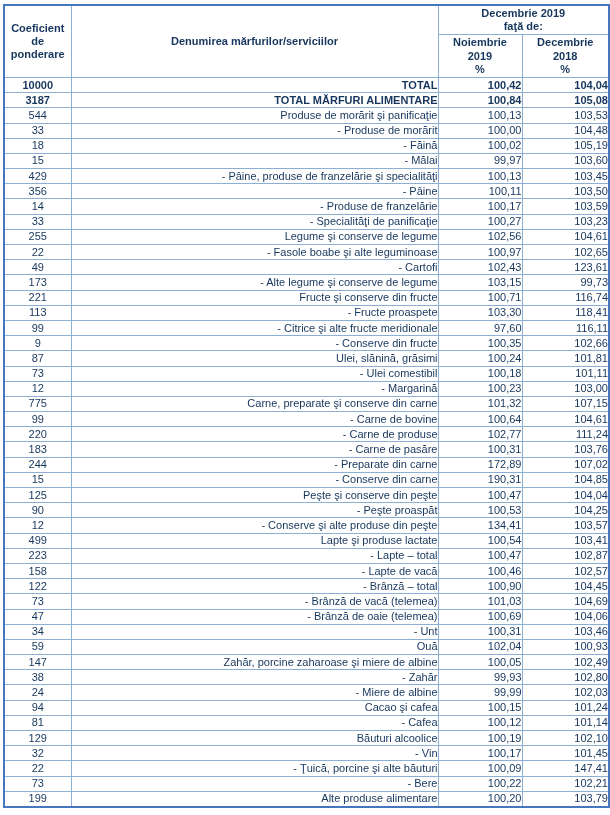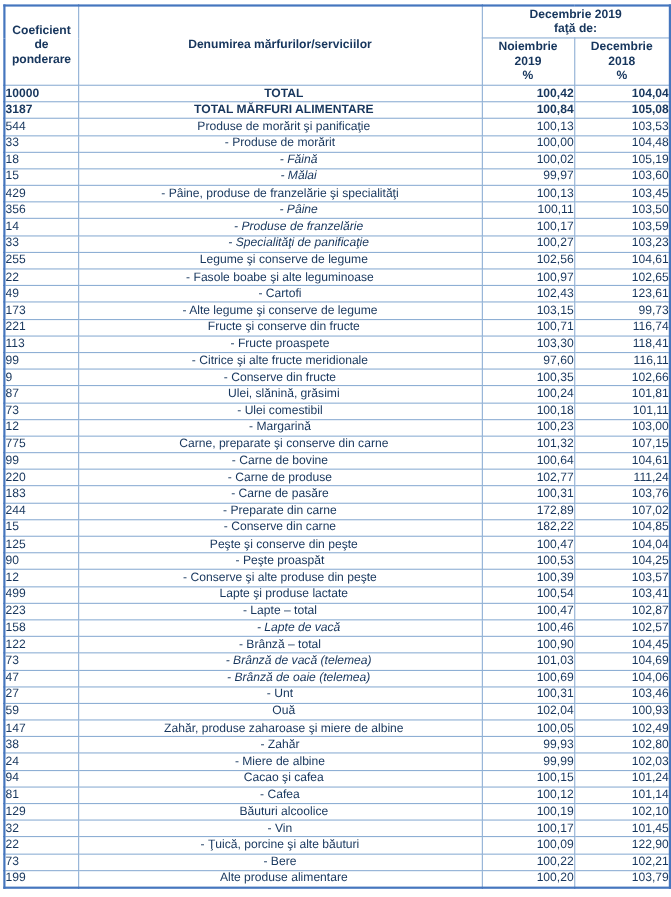--- a/index.html
+++ b/index.html
@@ -41,25 +41,25 @@
   .th-span { height: 24px; }
   .th-sub  { height: 37px; margin-left: 40px; }
   table.cpi td {
     font-size: 11px;
     height: 14.2px;
     line-height: 13px;
     padding: 0;
     vertical-align: middle;
     white-space: nowrap;
   }
-  td.coef { text-align: left; padding-right: 16px; }
-  td.name { text-align: center; }
+  td.coef { text-align: center; padding-right: 16px; }
+  td.name { text-align: right; }
   td.name.lvl0 { padding-left: 7px; }
   td.name.lvl1 { }
-  td.name.lvl2 { padding-left: 34px; font-style: italic; }
+  td.name.lvl2 { padding-left: 34px; }
   td.val  { text-align: right; padding-right: 13px; }
   tr.bold td { font-weight: bold; }
 </style>
 </head>
 <body>
 
 <div class="page">
   <table class="cpi">
     <colgroup>
       <col style="width:67px">
@@ -238,39 +238,39 @@
         </tr>
         <tr>
           <td class="coef">244</td>
           <td class="name lvl1">- Preparate din carne</td>
           <td class="val">172,89</td>
           <td class="val">107,02</td>
         </tr>
         <tr>
           <td class="coef">15</td>
           <td class="name lvl1">- Conserve din carne</td>
-          <td class="val">182,22</td>
+          <td class="val">190,31</td>
           <td class="val">104,85</td>
         </tr>
         <tr>
           <td class="coef">125</td>
           <td class="name lvl0">Peşte şi conserve din peşte</td>
           <td class="val">100,47</td>
           <td class="val">104,04</td>
         </tr>
         <tr>
           <td class="coef">90</td>
           <td class="name lvl1">- Peşte proaspăt</td>
           <td class="val">100,53</td>
           <td class="val">104,25</td>
         </tr>
         <tr>
           <td class="coef">12</td>
           <td class="name lvl1">- Conserve şi alte produse din peşte</td>
-          <td class="val">100,39</td>
+          <td class="val">134,41</td>
           <td class="val">103,57</td>
         </tr>
         <tr>
           <td class="coef">499</td>
           <td class="name lvl0">Lapte şi produse lactate</td>
           <td class="val">100,54</td>
           <td class="val">103,41</td>
         </tr>
         <tr>
           <td class="coef">223</td>
@@ -296,34 +296,34 @@
           <td class="val">101,03</td>
           <td class="val">104,69</td>
         </tr>
         <tr>
           <td class="coef">47</td>
           <td class="name lvl2">- Brânză de oaie (telemea)</td>
           <td class="val">100,69</td>
           <td class="val">104,06</td>
         </tr>
         <tr>
-          <td class="coef">27</td>
+          <td class="coef">34</td>
           <td class="name lvl1">- Unt</td>
           <td class="val">100,31</td>
           <td class="val">103,46</td>
         </tr>
         <tr>
           <td class="coef">59</td>
           <td class="name lvl0">Ouă</td>
           <td class="val">102,04</td>
           <td class="val">100,93</td>
         </tr>
         <tr>
           <td class="coef">147</td>
-          <td class="name lvl0">Zahăr, produse zaharoase şi miere de albine</td>
+          <td class="name lvl0">Zahăr, porcine zaharoase şi miere de albine</td>
           <td class="val">100,05</td>
           <td class="val">102,49</td>
         </tr>
         <tr>
           <td class="coef">38</td>
           <td class="name lvl1">- Zahăr</td>
           <td class="val">99,93</td>
           <td class="val">102,80</td>
         </tr>
         <tr>
@@ -353,21 +353,21 @@
         <tr>
           <td class="coef">32</td>
           <td class="name lvl1">- Vin</td>
           <td class="val">100,17</td>
           <td class="val">101,45</td>
         </tr>
         <tr>
           <td class="coef">22</td>
           <td class="name lvl1">- Ţuică, porcine şi alte băuturi</td>
           <td class="val">100,09</td>
-          <td class="val">122,90</td>
+          <td class="val">147,41</td>
         </tr>
         <tr>
           <td class="coef">73</td>
           <td class="name lvl1">- Bere</td>
           <td class="val">100,22</td>
           <td class="val">102,21</td>
         </tr>
         <tr>
           <td class="coef">199</td>
           <td class="name lvl0">Alte produse alimentare</td>

